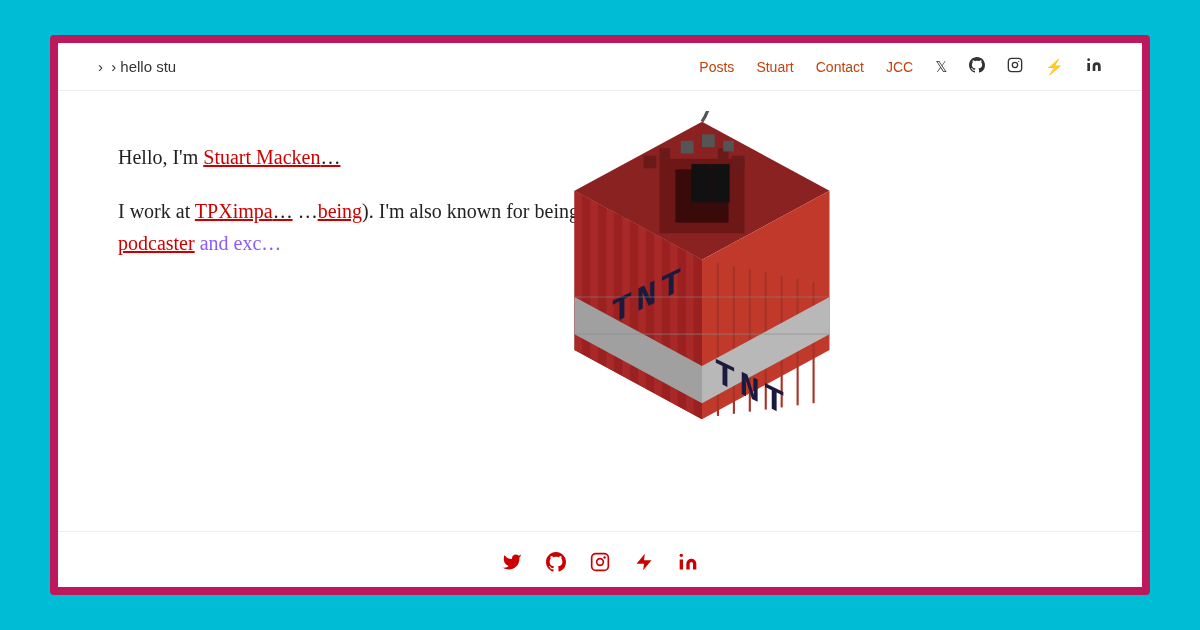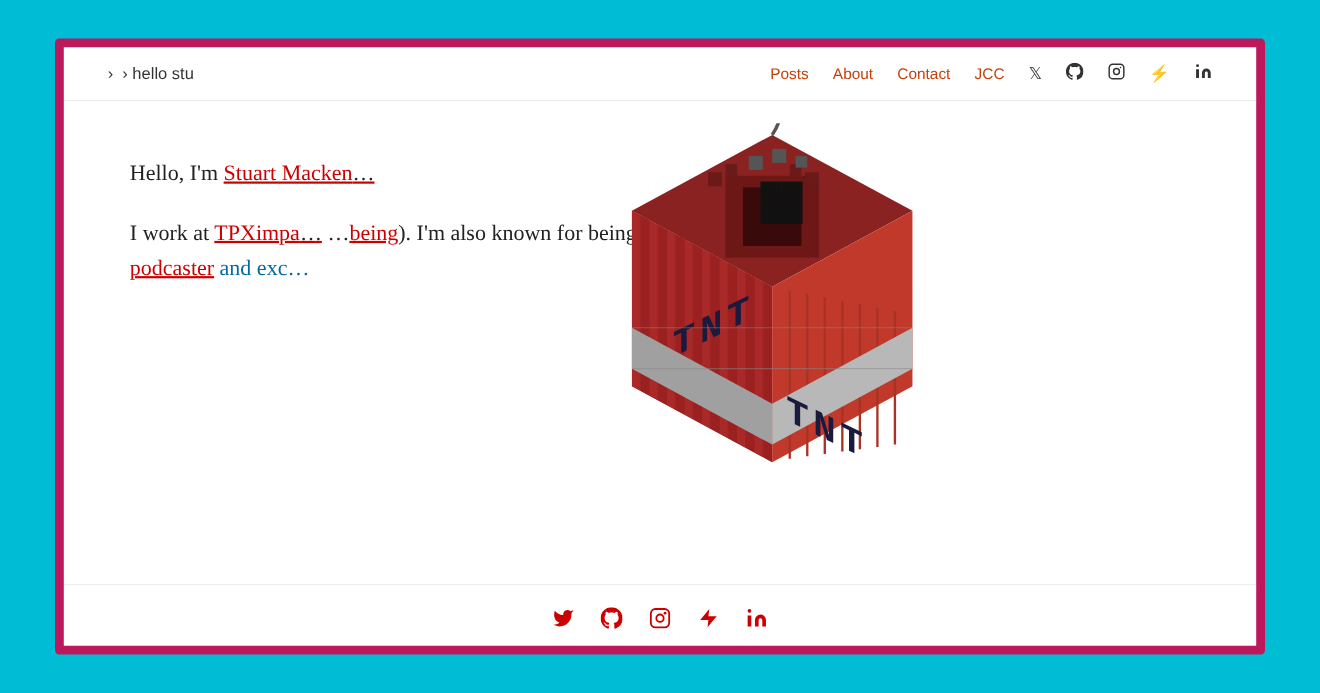--- a/index.html
+++ b/index.html
@@ -101,21 +101,21 @@
 
 <div class="browser-frame">
 
   <nav class="nav-bar">
     <div class="nav-logo">
       <span class="arrow">›</span>
       <span>› hello stu</span>
     </div>
     <div class="nav-links">
       <a href="#">Posts</a>
-      <a href="#">About</a>
+      <a href="#">Stuart</a>
       <a href="#">Contact</a>
       <a href="#">JCC</a>
 
       <span class="nav-icon">𝕏</span>
       <span class="nav-icon">
         <svg width="16" height="16" viewBox="0 0 16 16" fill="#333">
             <path d="M8 0C3.58 0 0 3.58 0 8c0 3.54 2.29 6.53 5.47 7.59.4.07.55-.17.55-.38 0-.19-.01-.82-.01-1.49-2.01.37-2.53-.49-2.69-.94-.09-.23-.48-.94-.82-1.13-.28-.15-.68-.52-.01-.53.63-.01 1.08.58 1.23.82.72 1.21 1.87.87 2.33.66.07-.52.28-.87.51-1.07-1.78-.2-3.64-.89-3.64-3.95 0-.87.31-1.59.82-2.15-.08-.2-.36-1.02.08-2.12 0 0 .67-.21 2.2.82.64-.18 1.32-.27 2-.27.68 0 1.36.09 2 .27 1.53-1.04 2.2-.82 2.2-.82.44 1.1.16 1.92.08 2.12.51.56.82 1.27.82 2.15 0 3.07-1.87 3.75-3.65 3.95.29.25.54.73.54 1.48 0 1.07-.01 1.93-.01 2.2 0 .21.15.46.55.38A8.013 8.013 0 0016 8c0-4.42-3.58-8-8-8z"></path>
           </svg>
       </span>
       <span class="nav-icon">
@@ -136,21 +136,21 @@
   </nav>
 
   <div class="main-content">
 
     <p class="text-paragraph">
       Hello, I'm <a href="#">Stuart Macken<span style="color:#222">…</span></a>
     </p>
     <p class="text-paragraph">
       I work at <a href="#">TPXimpa<span style="color:#222">…</span></a>
       <span style="color:#222">…</span><a href="#">being</a><span style="color:#222">). I'm also known for being a …otography nerd,</span><br>
-      <a href="#">podcaster</a><span style="color:#0369a1"> and exc…</span>
+      <a href="#">podcaster</a><span style="color:#8b5cf6"> and exc…</span>
     </p>
 
     <div class="tnt-svg-wrapper">
       <svg viewBox="0 0 300 320" xmlns="http://www.w3.org/2000/svg" width="340" height="340">
 
         <polygon points="150,10 270,75 150,140 30,75" fill="#8B2222"></polygon>
 
         <rect x="110" y="45" width="80" height="70" fill="#5a1010" opacity="0.6"></rect>
         <rect x="125" y="55" width="50" height="50" fill="#2a0808" opacity="0.8"></rect>
 

